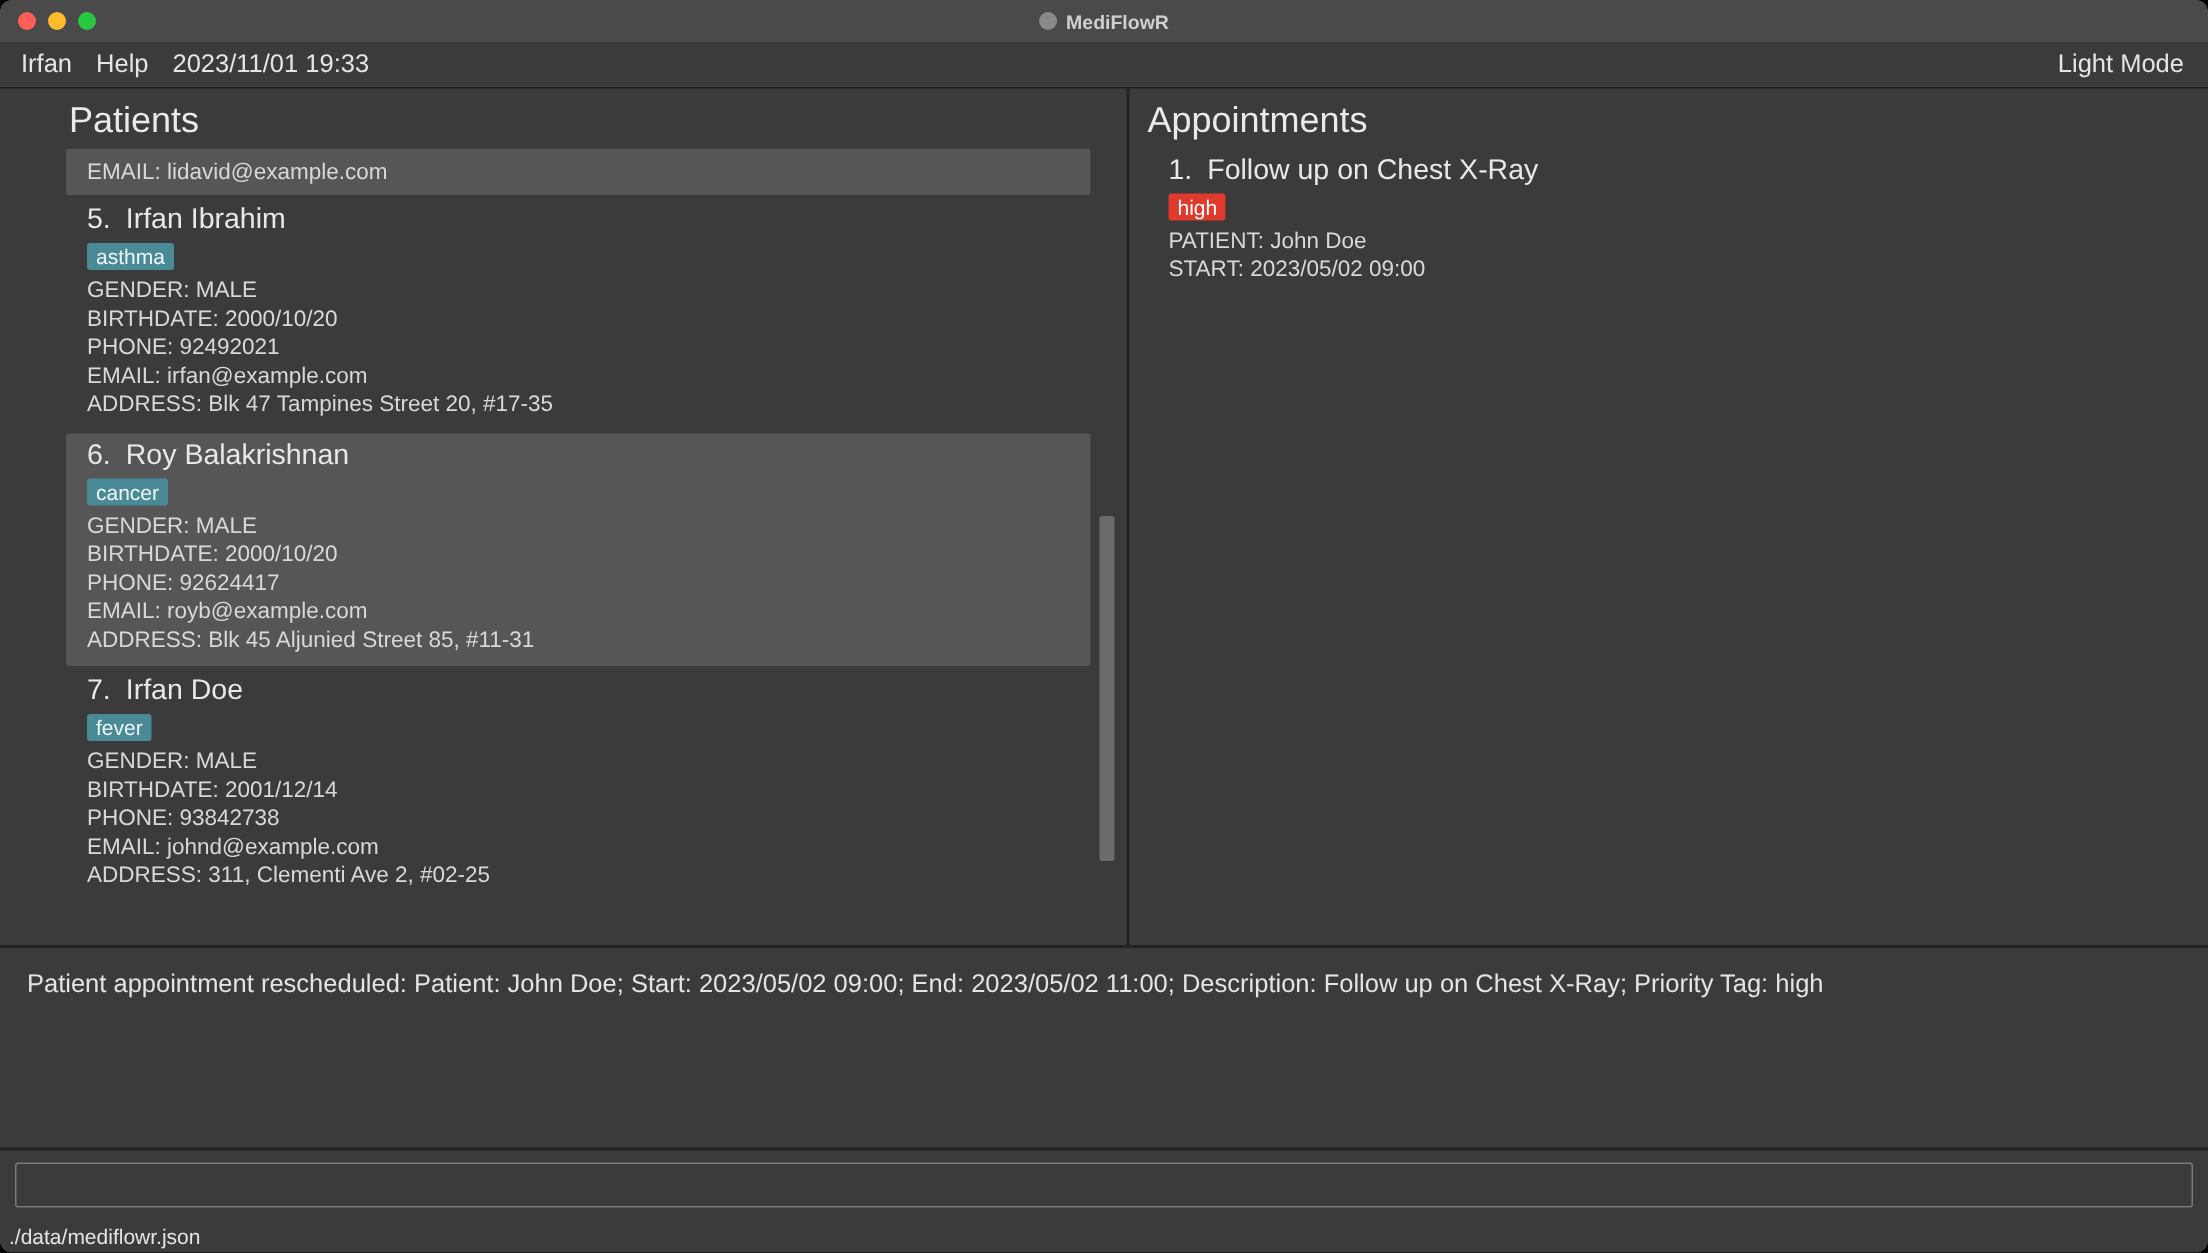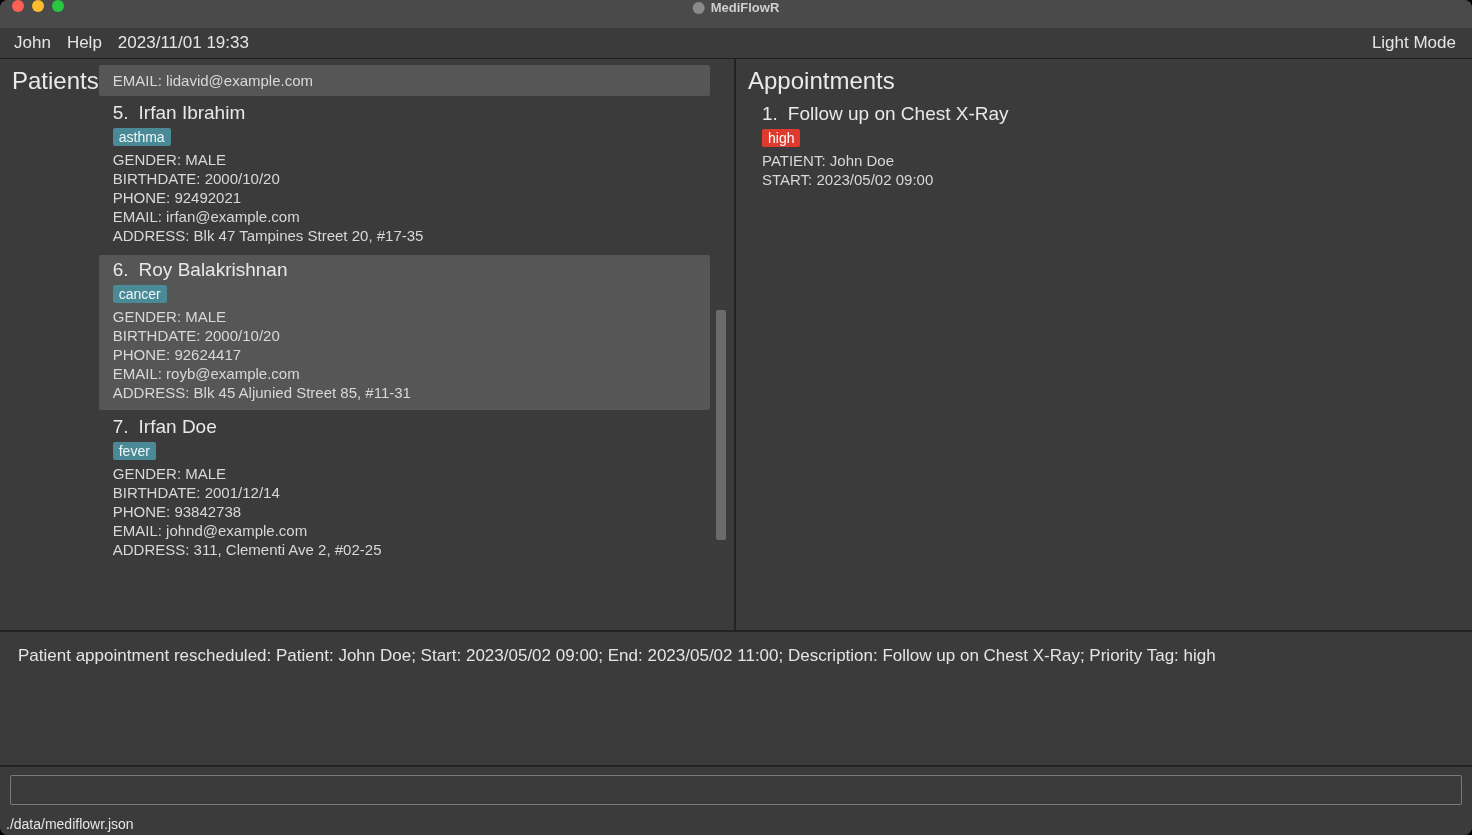--- a/index.html
+++ b/index.html
@@ -1,31 +1,31 @@
 <!DOCTYPE html>
 <html><head>
 <meta charset="utf-8">
 <style>
   * { box-sizing: border-box; margin: 0; padding: 0; }
   html, body { width: 1472px; height: 835px; overflow: hidden; font-family: -apple-system, "Helvetica Neue", Arial, sans-serif; background: #000; }
   .window { width: 1472px; height: 835px; background: #3b3b3b; display: flex; flex-direction: column; border-radius: 8px; overflow: hidden; }
-  .titlebar { height: 28px; background: #4a4a4a; display: flex; align-items: flex-start; position: relative; }
+  .titlebar { height: 28px; background: #4a4a4a; display: flex; align-items: center; position: relative; }
   .traffic { display: flex; gap: 8px; margin-left: 12px; }
   .dot { width: 12px; height: 12px; border-radius: 50%; }
   .dot.red { background: #ff5f57; }
   .dot.yellow { background: #febc2e; }
   .dot.green { background: #28c840; }
   .title-center { position: absolute; left: 50%; transform: translateX(-50%); display: flex; align-items: center; gap: 6px; color: #cfcfcf; font-size: 13px; font-weight: 600; }
   .title-center .app-icon { width: 12px; height: 12px; border-radius: 50%; background: #8a8a8a; display: inline-block; }
   .menubar { height: 31px; background: #3b3b3b; border-bottom: 1px solid #1e1e1e; display: flex; align-items: center; color: #e5e5e5; font-size: 17px; padding: 0 6px; justify-content: space-between; }
   .menubar-left { display: flex; align-items: center; gap: 16px; padding-left: 8px; }
   .menu-item { cursor: pointer; }
   .light-mode { padding-right: 10px; cursor: pointer; }
   .main { flex: 1 1 auto; display: flex; min-height: 0; }
-  .panel-left { width: 736px; display: flex; flex-direction: row; border-right: 2px solid #222; padding: 6px 6px 6px 10px; min-height: 0; }
+  .panel-left { width: 736px; display: flex; flex-direction: column; border-right: 2px solid #222; padding: 6px 6px 6px 10px; min-height: 0; margin-left: 34px; }
   .panel-right { width: 736px; display: flex; flex-direction: column; padding: 6px 10px 6px 10px; min-height: 0; }
   .panel-title { color: #eaeaea; font-size: 24px; font-weight: 500; margin: 2px 0 4px 2px; }
   .scroll-area { overflow: hidden; position: relative; flex: 1 1 auto; }
   .scroll-content { position: absolute; left: 0; right: 18px; }
   .scrollbar { position: absolute; right: 2px; top: 0; bottom: 0; width: 10px; }
   .scroll-thumb { position: absolute; width: 10px; background: #6b6b6b; border-radius: 2px; right: 0; }
   .card { background: #3b3b3b; padding: 4px 14px 8px 14px; margin-bottom: 2px; }
   .card.selected { background: #565656; border-radius: 2px; }
   .card-title { color: #e8e8e8; font-size: 19px; font-weight: 400; margin-bottom: 2px; }
   .tag { display: inline-block; font-size: 14px; padding: 1px 6px; border-radius: 2px; margin: 2px 0 4px 0; }
@@ -49,21 +49,21 @@
       <span class="dot green"></span>
     </div>
     <div class="title-center">
       <span class="app-icon"></span>
       <span>MediFlowR</span>
     </div>
   </div>
 
   <div class="menubar">
     <div class="menubar-left">
-      <span class="menu-item">John</span>
+      <span class="menu-item">Irfan</span>
       <span class="menu-item">Help</span>
       <span>2023/11/01 19:33</span>
     </div>
     <span class="light-mode">Light Mode</span>
   </div>
 
   <div class="main">
 
     <div class="panel-left">
       <div class="panel-title">Patients</div>

